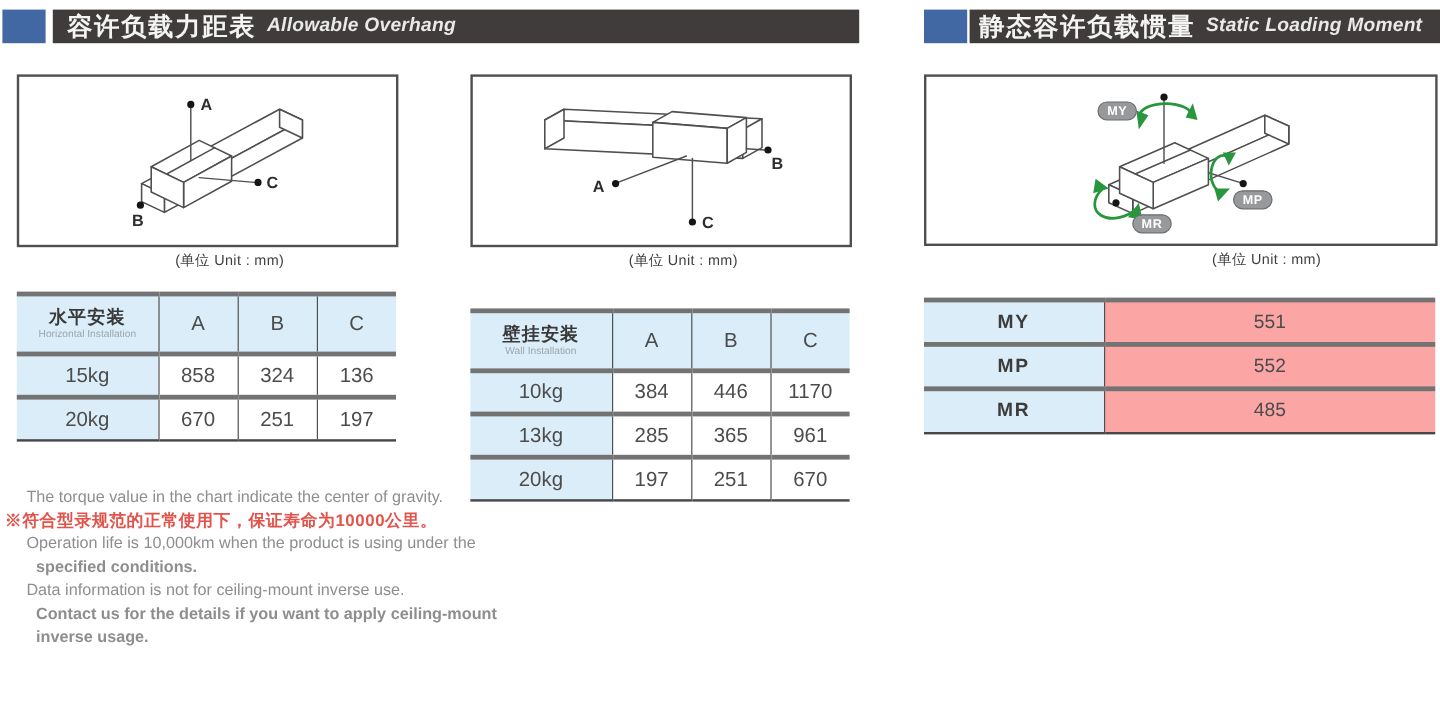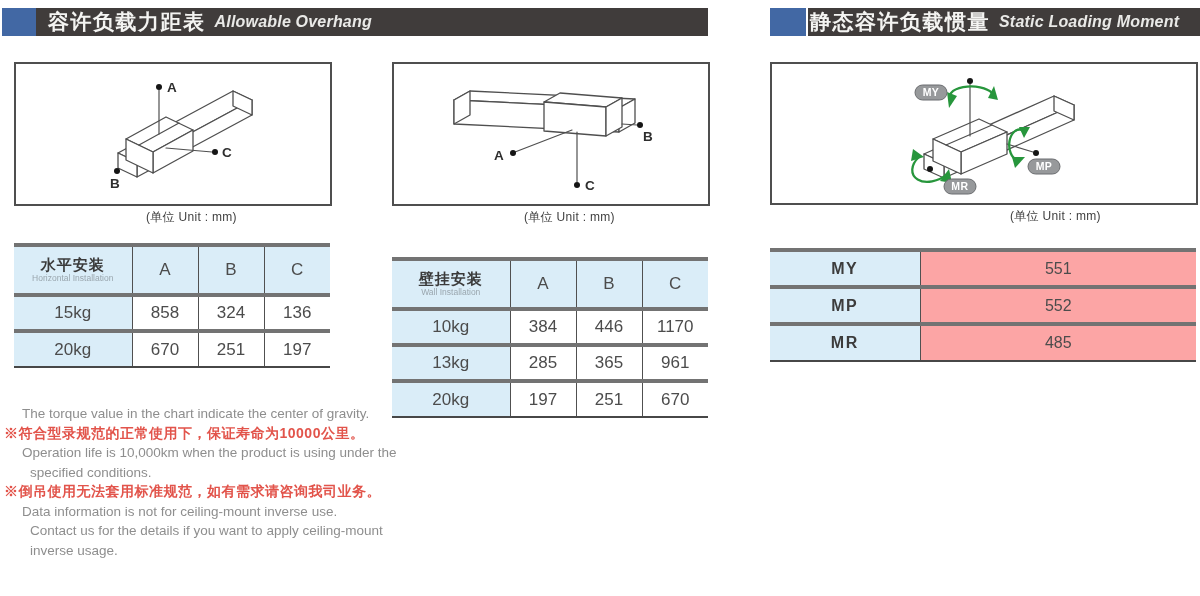--- a/index.html
+++ b/index.html
@@ -36,45 +36,45 @@
   .loadcell { font-size:16.5px; color:#3d3d3d; }
 
   .t-mom { width:426px; left:770px; top:248px; }
   .t-mom td { height:37px; background:#fca5a5; font-size:16px; color:#4c4c4c; }
   .t-mom td.lab { width:150px; background:#daedf8; font-weight:bold; color:#3c3c3c; letter-spacing:1.5px; }
 
   
   .notes { position:absolute; left:4px; top:404px; width:480px; }
   .n-red { color:#e2544b; font-weight:bold; font-size:14px; line-height:19.5px; letter-spacing:.5px; }
   .n-gray { color:#8e8e8e; font-size:13.5px; line-height:19.5px; padding-left:18px; }
-  .n-gray.ind2 { padding-left:26px; }
+  .n-gray.ind2 { padding-left:26px;font-weight:bold; }
 
   
   .ln { stroke:#4f4f4f; stroke-width:1.3; fill:#ffffff; stroke-linejoin:round; }
   .wire { stroke:#4f4f4f; stroke-width:1.2; fill:none; stroke-linecap:round; }
   .dot { fill:#151515; stroke:none; }
   .ptlab { font-size:13.5px; font-weight:bold; fill:#2e2e2e; }
   .grn { stroke:#27963c; stroke-width:2.3; fill:none; stroke-linecap:round; }
   .grnfill { fill:#27963c; stroke:none; }
   .badge { fill:#97999b; stroke:#6b6d70; stroke-width:1; }
   .badgetxt { font-size:10.5px; font-weight:bold; fill:#ffffff; letter-spacing:.5px; text-anchor:middle; }
 </style>
 </head>
 <body>
 
 <div class="page">
 
   <div class="hdr-sq" style="left:2px;"></div>
-  <div class="hdr-bar" style="left:36px; width:672px;">
+  <div class="hdr-bar" style="left:44px; width:672px;">
     <span class="hdr-zh">容许负载力距表</span>
     <span class="hdr-en">Allowable Overhang</span>
   </div>
 
   <div class="hdr-sq" style="left:770px;"></div>
-  <div class="hdr-bar" style="left:808px; width:392px; padding-left:2px;">
+  <div class="hdr-bar" style="left:808px; width:392px; padding-left:8px;">
     <span class="hdr-zh">静态容许负载惯量</span>
     <span class="hdr-en">Static Loading Moment</span>
   </div>
 
   <div class="diag" style="left:14px; top:62px; width:318px; height:144px;">
     <svg width="314" height="140" viewBox="0 0 314 140">
 
       <polygon class="ln" points="102,89 282,0 282,0 102,89" visibility="hidden"></polygon>
       <polygon class="ln" points="102,89 217,27 236,36 121,98"></polygon>
       <polygon class="ln" points="121,98 236,36 236,51 121,113"></polygon>
@@ -251,19 +251,18 @@
       <td>485</td>
     </tr>
   </tbody>
     </table>
 
   <div class="notes">
     <div class="n-gray">The torque value in the chart indicate the center of gravity.</div>
     <div class="n-red">※符合型录规范的正常使用下，保证寿命为10000公里。</div>
     <div class="n-gray">Operation life is 10,000km when the product is using under the</div>
     <div class="n-gray ind2">specified conditions.</div>
-    <div class="n-red">※倒吊使用无法套用标准规范，如有需求请咨询我司业务。</div>
     <div class="n-gray">Data information is not for ceiling-mount inverse use.</div>
     <div class="n-gray ind2">Contact us for the details if you want to apply ceiling-mount</div>
     <div class="n-gray ind2">inverse usage.</div>
   </div>
 
 </div>
 
 </body></html>

